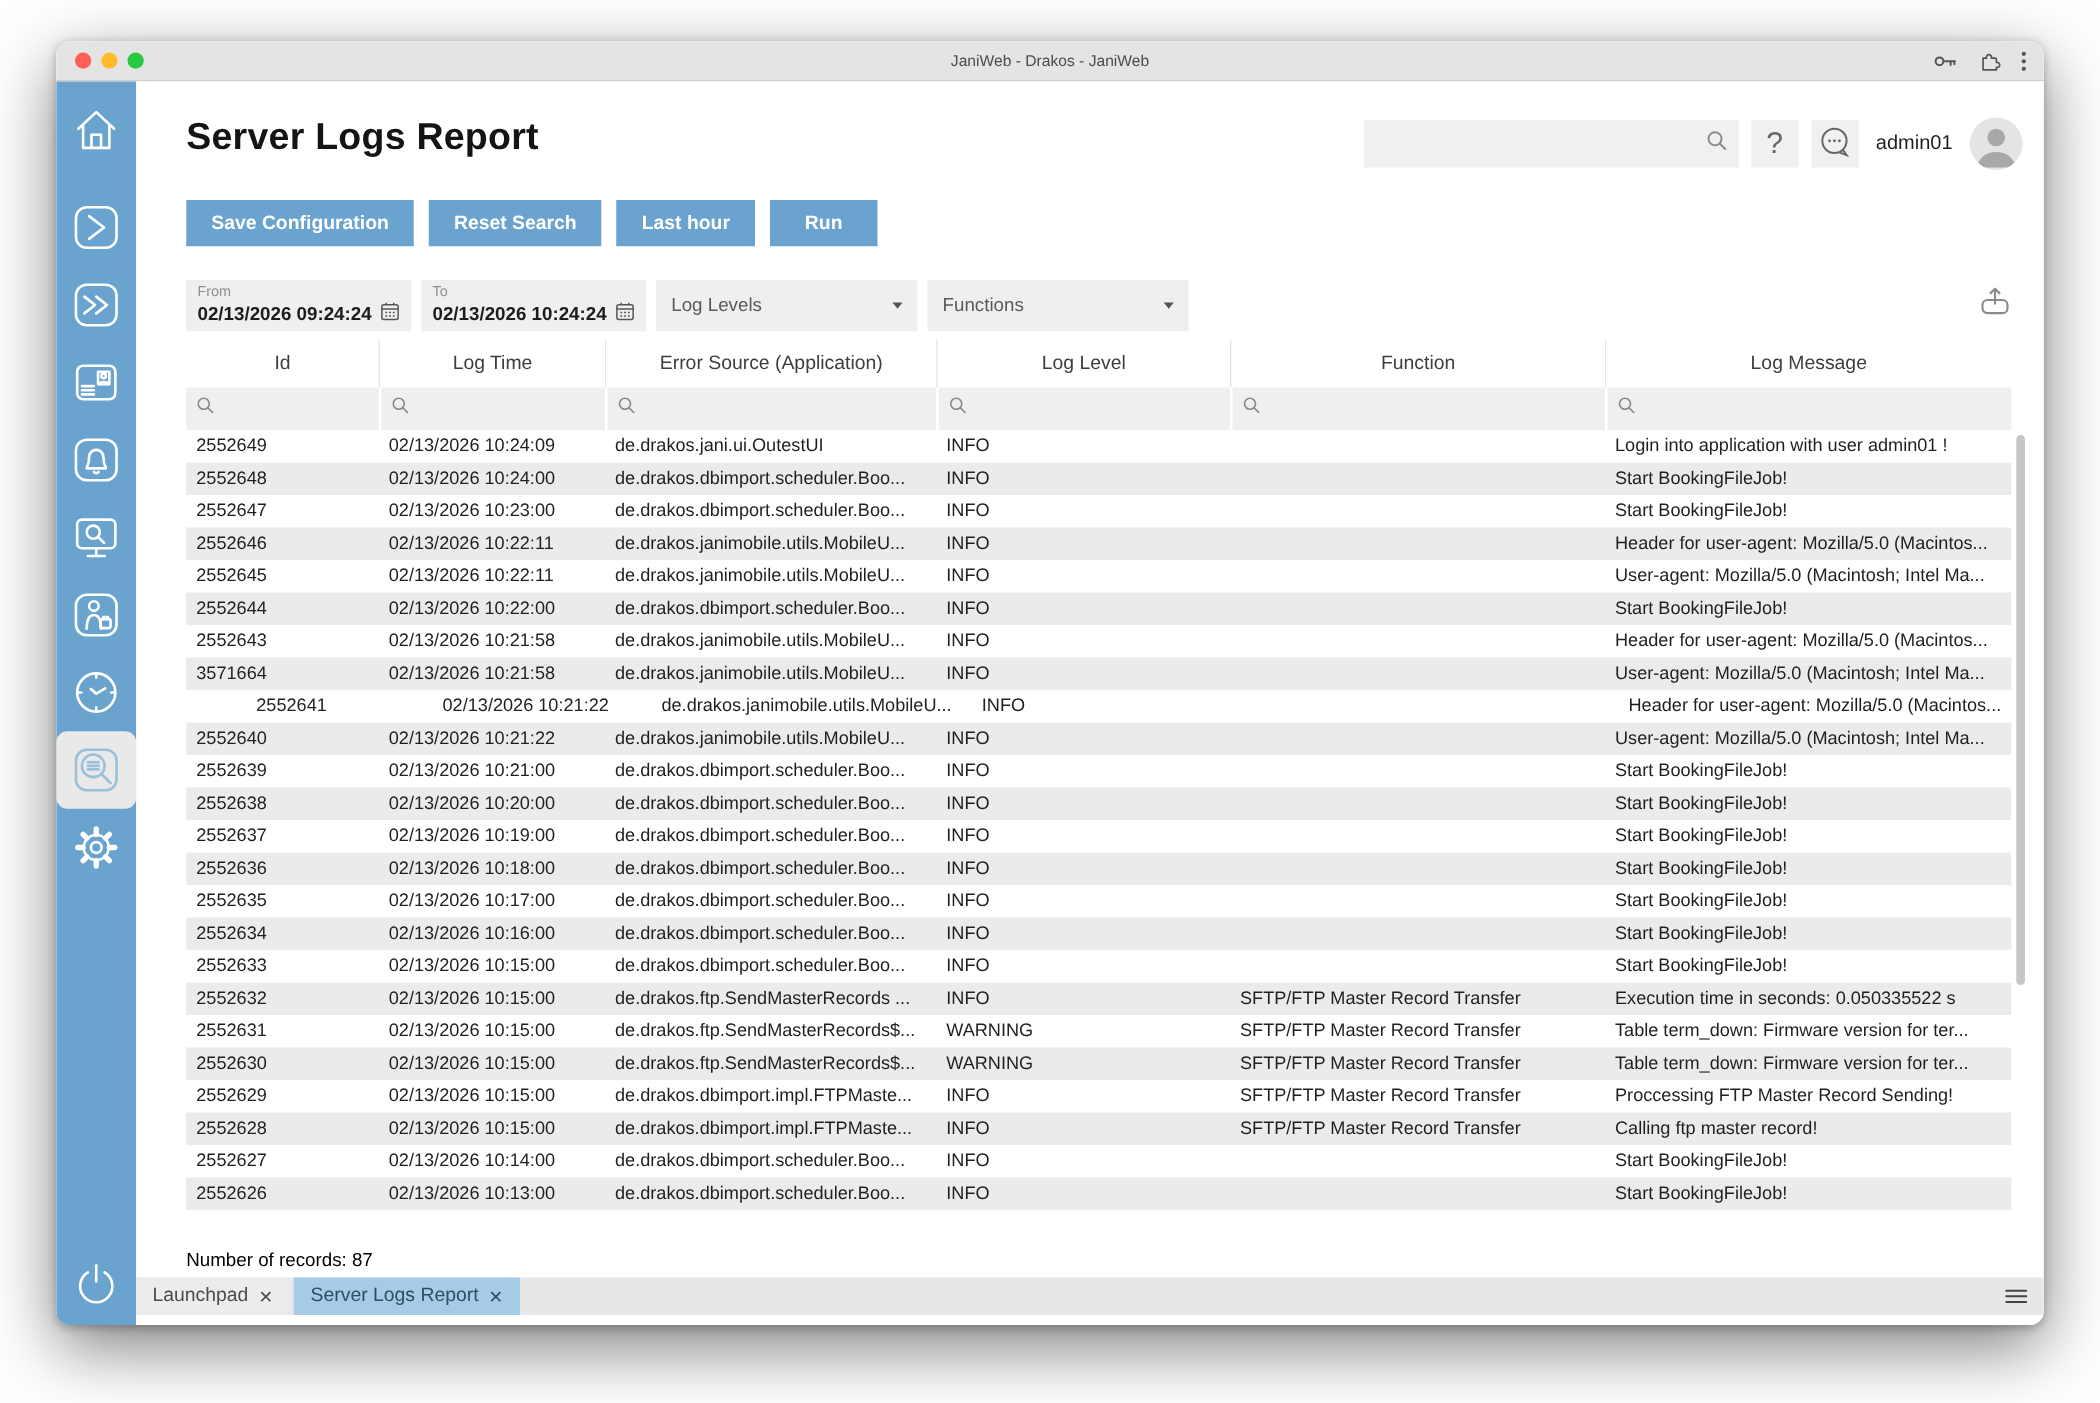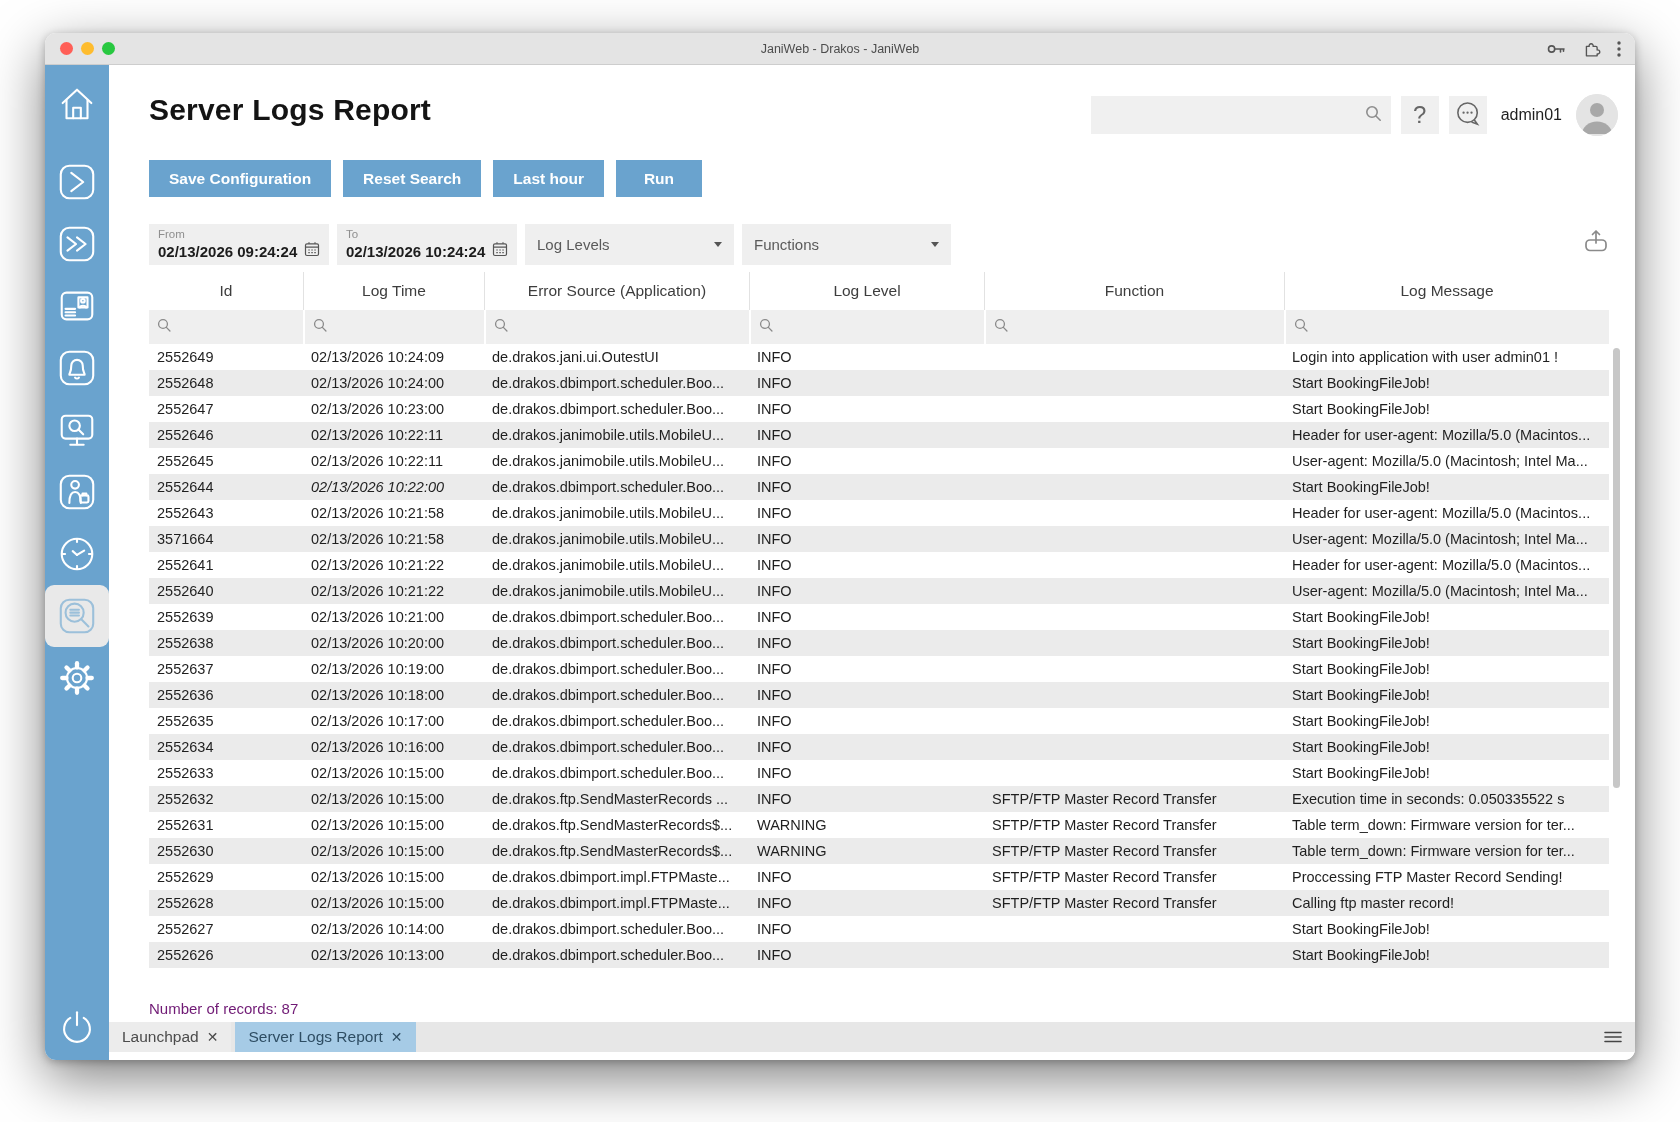--- a/index.html
+++ b/index.html
@@ -62,21 +62,21 @@
     border-left:1px solid #e2e2e2;cursor:pointer;white-space:nowrap;overflow:hidden;}
   .th:first-child{border-left:none;}
   .tfilter{display:flex;height:34px;}
   .fc{height:34px;background:#efefef;display:flex;align-items:center;padding-left:8px;border-left:2px solid #fff;cursor:text;}
   .fc:first-child{border-left:none;}
   .tbody .tr{display:flex;height:26px;cursor:pointer;}
   .tbody .tr.alt{background:var(--row-alt);}
   .td{height:26px;display:flex;align-items:center;padding:0 0 0 8px;font-size:14.5px;color:#1f1f1f;
     white-space:nowrap;overflow:hidden;}
   .vscroll{position:absolute;left:1504px;top:283px;width:7px;height:440px;background:#c7c7c7;border-radius:4px;cursor:grab;}
-  .record-count{position:absolute;left:40px;top:935px;font-size:15px;color:#701a75;}
+  .record-count{position:absolute;left:40px;top:935px;font-size:15px;color:#000000;}
   
   .tabbar{position:absolute;left:0;right:0;top:957px;height:30px;background:var(--tabbar);display:flex;align-items:stretch;}
   .tab{display:flex;align-items:center;gap:8px;padding:0 13px;font-size:15.5px;color:#4b4b4b;cursor:pointer;background:#ececec;}
   .tab .x{font-size:14px;color:#4b4b4b;cursor:pointer;}
   .tab.active{background:var(--accent-light);color:#2e4d63;margin-left:4px;}
   .tab.active .x{color:#2e4d63;}
   .tab-menu{margin-left:auto;margin-right:13px;align-self:center;display:flex;align-items:center;cursor:pointer;}
 </style>
 </head>
 <body>
@@ -395,21 +395,21 @@
               <div class="tr">
                 <div class="td" style="width: 154px;">2552645</div>
                 <div class="td" style="width: 181px;">02/13/2026 10:22:11</div>
                 <div class="td" style="width: 265px;">de.drakos.janimobile.utils.MobileU...</div>
                 <div class="td" style="width: 235px;">INFO</div>
                 <div class="td" style="width: 300px;"></div>
                 <div class="td" style="width: 325px;">User-agent: Mozilla/5.0 (Macintosh; Intel Ma...</div>
               </div>
               <div class="tr alt">
                 <div class="td" style="width: 154px;">2552644</div>
-                <div class="td" style="width: 181px; font-style: italic;">02/13/2026 10:22:00</div>
+                <div class="td" style="width: 181px;">02/13/2026 10:22:00</div>
                 <div class="td" style="width: 265px;">de.drakos.dbimport.scheduler.Boo...</div>
                 <div class="td" style="width: 235px;">INFO</div>
                 <div class="td" style="width: 300px;"></div>
                 <div class="td" style="width: 325px;">Start BookingFileJob!</div>
               </div>
               <div class="tr">
                 <div class="td" style="width: 154px;">2552643</div>
                 <div class="td" style="width: 181px;">02/13/2026 10:21:58</div>
                 <div class="td" style="width: 265px;">de.drakos.janimobile.utils.MobileU...</div>
                 <div class="td" style="width: 235px;">INFO</div>
@@ -418,21 +418,21 @@
               </div>
               <div class="tr alt">
                 <div class="td" style="width: 154px;">3571664</div>
                 <div class="td" style="width: 181px;">02/13/2026 10:21:58</div>
                 <div class="td" style="width: 265px;">de.drakos.janimobile.utils.MobileU...</div>
                 <div class="td" style="width: 235px;">INFO</div>
                 <div class="td" style="width: 300px;"></div>
                 <div class="td" style="width: 325px;">User-agent: Mozilla/5.0 (Macintosh; Intel Ma...</div>
               </div>
               <div class="tr">
-                <div class="td" style="width: 154px;">2552641</div>
+                <div class="td" style="width: 154px; margin-left: 48px;">2552641</div>
                 <div class="td" style="width: 181px;">02/13/2026 10:21:22</div>
                 <div class="td" style="width: 265px;">de.drakos.janimobile.utils.MobileU...</div>
                 <div class="td" style="width: 235px;">INFO</div>
                 <div class="td" style="width: 300px;"></div>
                 <div class="td" style="width: 325px;">Header for user-agent: Mozilla/5.0 (Macintos...</div>
               </div>
               <div class="tr alt">
                 <div class="td" style="width: 154px;">2552640</div>
                 <div class="td" style="width: 181px;">02/13/2026 10:21:22</div>
                 <div class="td" style="width: 265px;">de.drakos.janimobile.utils.MobileU...</div>

